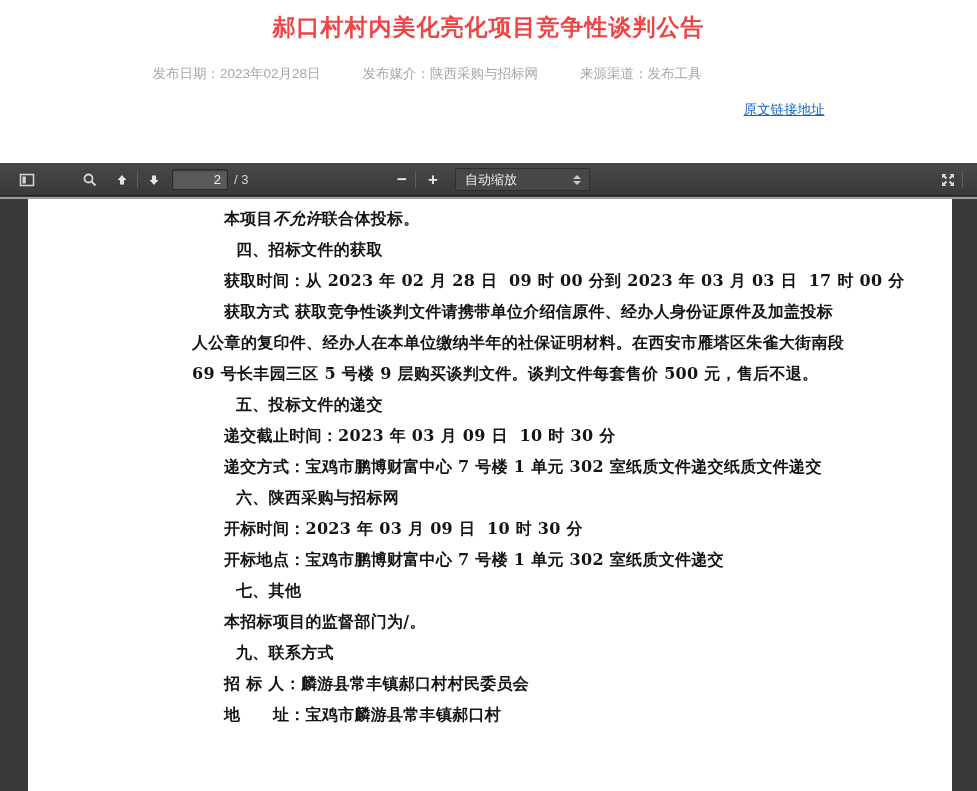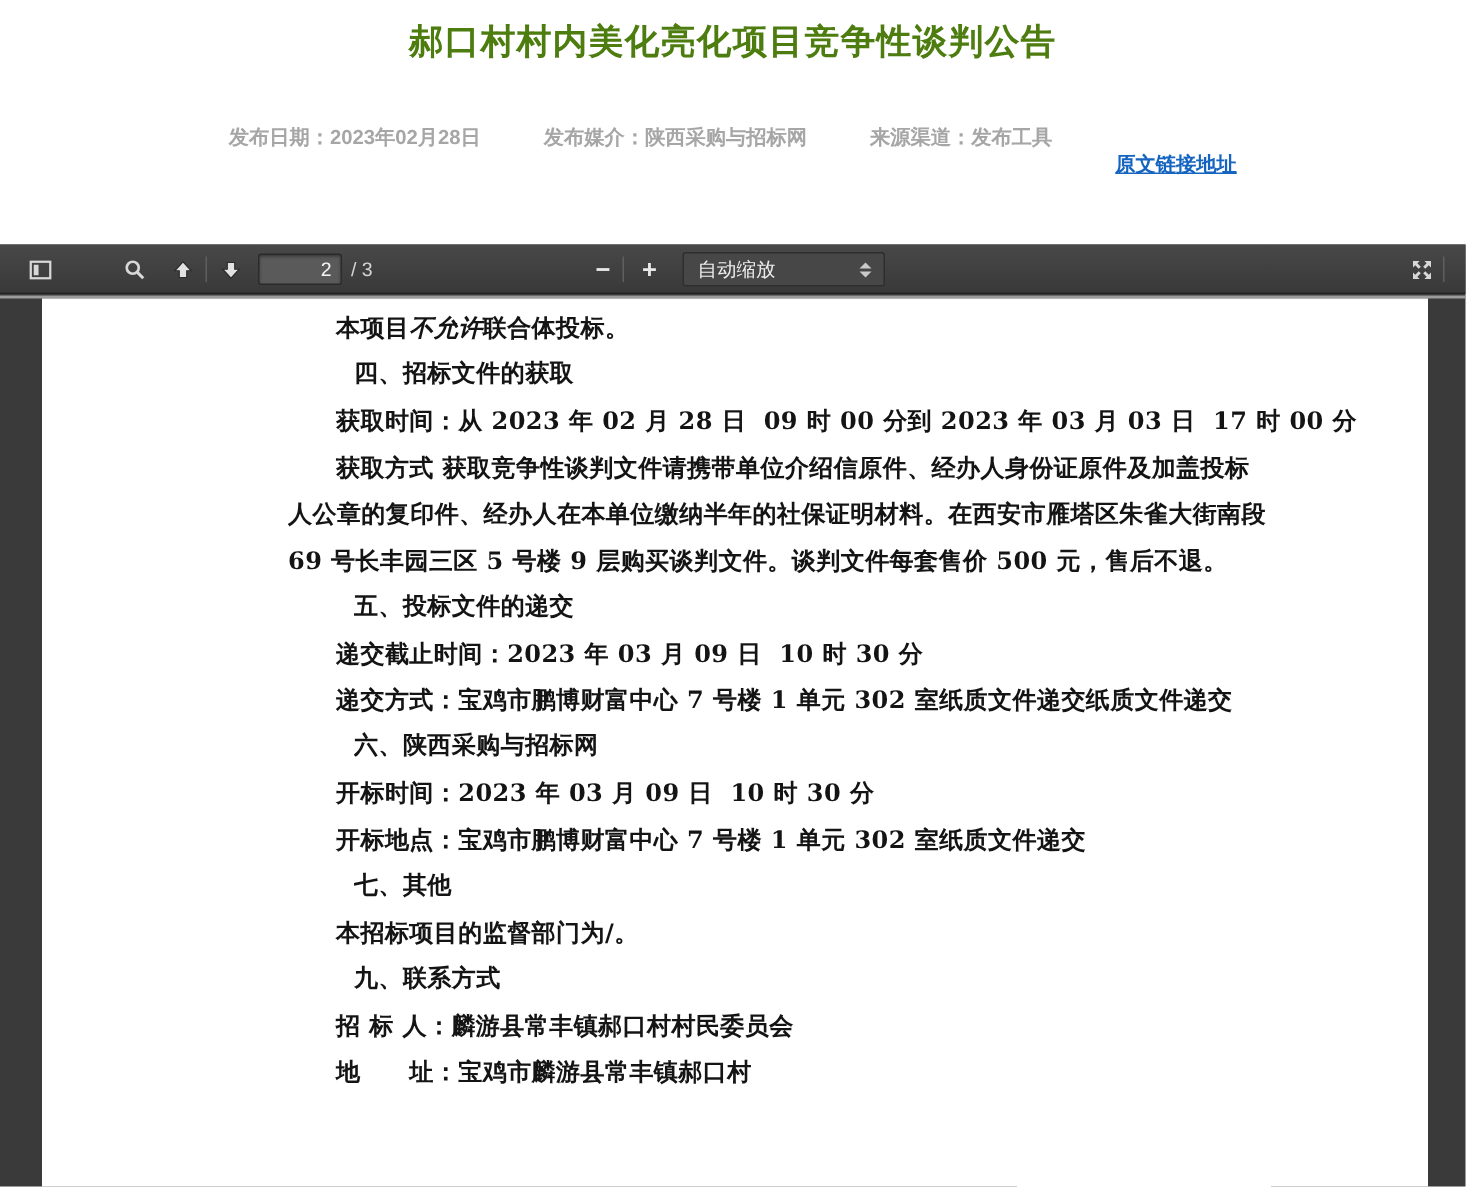--- a/index.html
+++ b/index.html
@@ -2,23 +2,23 @@
 <html><head>
 <meta charset="utf-8">
 <style>
   * { margin:0; padding:0; box-sizing:border-box; }
   html,body { width:977px; height:791px; background:#ffffff; overflow:hidden;
     font-family:"Liberation Sans", sans-serif; }
 
   
   .header { position:absolute; top:0; left:0; width:977px; height:163px; background:#fff; }
   .doc-title { margin-top:12px; text-align:center; font-size:23px; font-weight:700;
-    color:#4d7c0f; letter-spacing:1px; }
-  .meta-row { margin-top:22px; display:flex; justify-content:center; align-items:center;
-    gap:42px; font-size:13.5px; color:#a6a6a6;font-weight:bold; }
+    color:#ef4444; letter-spacing:1px; }
+  .meta-row { margin-top:22px; display:flex; justify-content:center; 
+    gap:42px; font-size:13.5px; color:#a6a6a6; }
   .meta-item { white-space:nowrap; }
   .meta-link { color:#1565c0; text-decoration:underline; font-size:13.5px; cursor:pointer;margin-top:36px; }
   .section-row { position:absolute; top:120px; left:8px; width:961px; height:26px;
     display:flex; align-items:center; }
   .section-num { font-style:italic; font-size:19px; color:#3c3c3c; margin-right:10px;
     font-family:"Liberation Serif", serif; }
   .section-label { font-size:17px; color:#2b2b2b; letter-spacing:2px; }
   .section-rule { flex:1; height:1px; background:#d0d0d0; margin-left:70px; margin-right:4px; }
 
   

